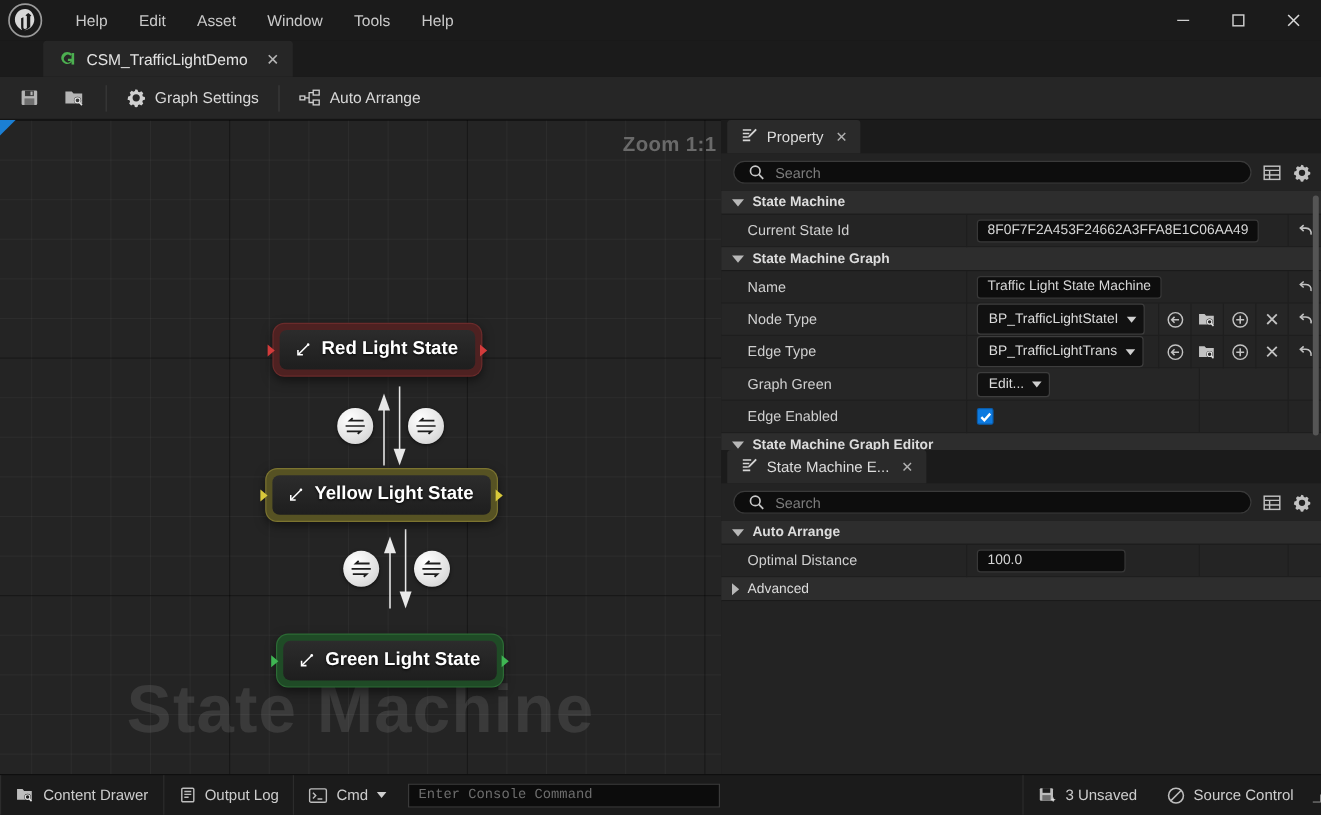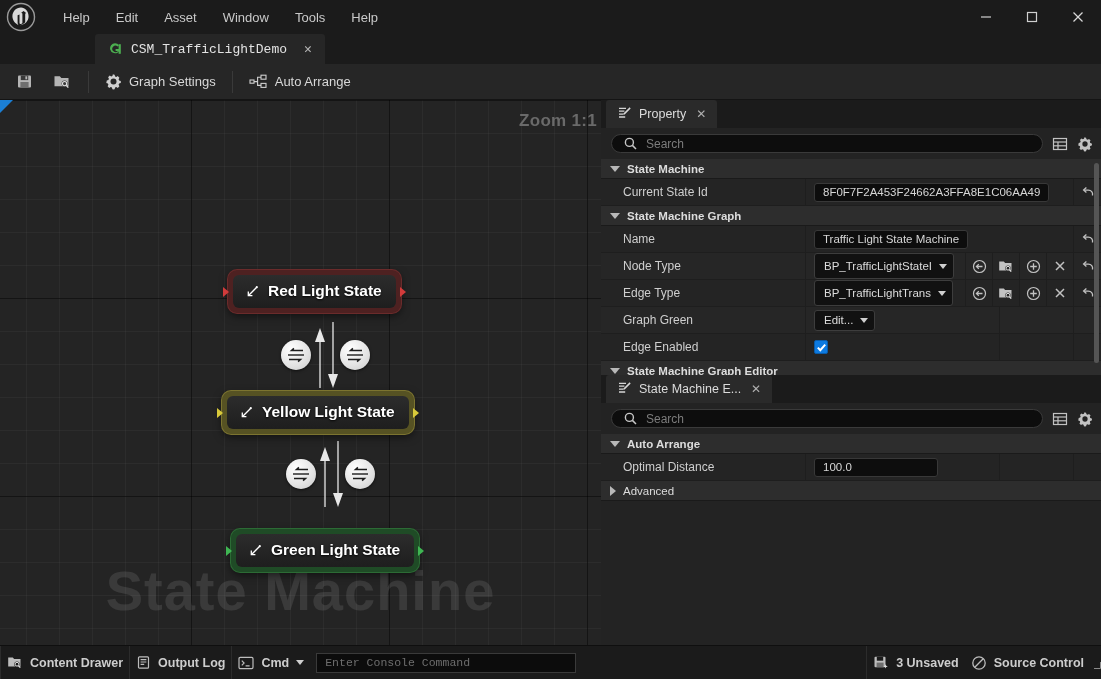--- a/index.html
+++ b/index.html
@@ -9,21 +9,21 @@
   
   .titlebar { height:34px; background:#1b1b1b; display:flex; align-items:center; position:relative; }
   .ue-logo { width:42px; height:34px; display:flex; align-items:center; justify-content:center; }
   .ue-logo svg { display:block; }
   .menu { display:flex; align-items:center; gap:0px; margin-left:8px; }
   .menu-item { padding:5px 13px; font-size:13px; color:#c9c9c9; cursor:default; border-radius:2px; }
   .winbtns { position:absolute; right:0; top:0; height:34px; display:flex; }
   .winbtn { width:46px; height:34px; display:flex; align-items:center; justify-content:center; color:#cfcfcf; }
 
   
-  .tabstrip { height:30px; background:#1b1b1b; display:flex; align-items:flex-start; padding-left:95px; position:relative;font-family:Liberation Mono, monospace; }
+  .tabstrip { height:30px; background:#1b1b1b; display:flex; align-items:flex-start; padding-left:36px; position:relative; }
   .tabstrip:after { content:""; position:absolute; left:0; right:0; bottom:0; height:0px; }
   .doc-tab { height:30px; background:#262626; display:flex; align-items:center; gap:8px;
              padding:0 8px 0 12px; border-top-left-radius:3px; border-top-right-radius:3px; }
   .tab-icon { width:16px; height:16px; display:flex; align-items:center; justify-content:center; }
   .tab-label { font-size:13px; color:#e3e3e3; }
   .tab-close { width:18px; height:18px; display:flex; align-items:center; justify-content:center;
                color:#b5b5b5; font-size:13px; border-radius:2px; margin-left:4px;}
 
   
   .toolbar { height:36px; background:#262626; display:flex; align-items:center; padding:0 6px;
@@ -113,21 +113,21 @@
   .ricon { width:27px; height:27px; display:flex; align-items:center; justify-content:center; color:#c2c2c2;
            border-left:1px solid #1e1e1e;}
   .resetcell { width:28px; flex:0 0 28px; height:100%; display:flex; align-items:center; justify-content:center;
                border-left:1px solid #1e1e1e; color:#c2c2c2; }
   .spacer-cell { width:74px; flex:0 0 74px; height:100%; border-left:1px solid #1e1e1e; }
 
   .vscroll { position:absolute; right:2px; top:4px; width:5px; background:#555; border-radius:3px; }
 
   
   .statusbar { height:34px; background:#1b1b1b; border-top:1px solid #0f0f0f; display:flex; align-items:center; }
-  .sb-btn { height:34px; display:flex; align-items:center; gap:7px; padding:0 6px; font-size:12.5px; color:#cdcdcd;font-weight:bold; }
+  .sb-btn { height:34px; display:flex; align-items:center; gap:7px; padding:0 12px; font-size:12.5px; color:#cdcdcd; }
   .sb-sep { width:1px; height:34px; background:#2c2c2c; }
   .cmdinput { height:20px; width:260px; background:#0c0c0c; border:1px solid #3a3a3a; display:flex; align-items:center;
               padding:0 8px; margin-left:6px; }
   .cmdinput input { width:100%; background:transparent; border:none; outline:none; color:#bdbdbd;
                     font-family:"Liberation Mono", monospace; font-size:11.5px; }
   .cmdinput input::placeholder { color:#6d6d6d; }
   .sb-right { margin-left:auto; display:flex; align-items:center; height:34px; }
   .grip { width:9px;height:9px; margin-left:2px; }
 </style>
 </head>

